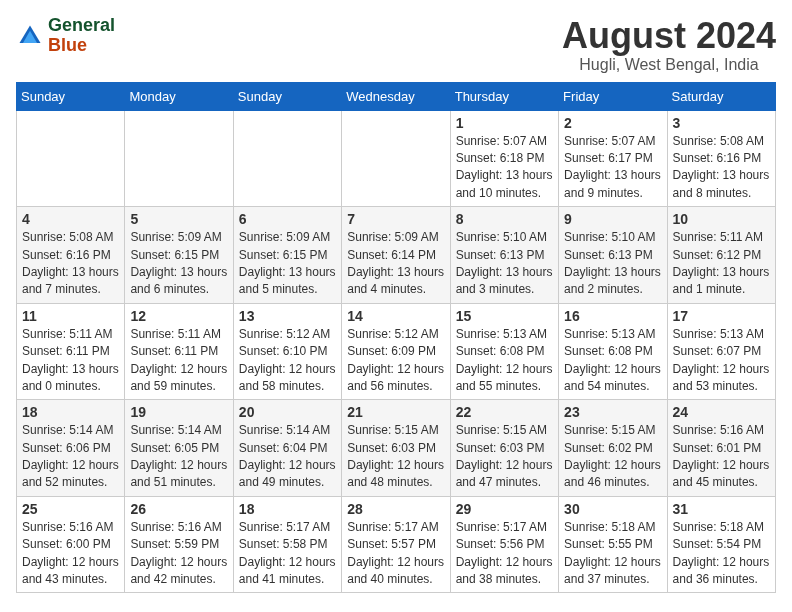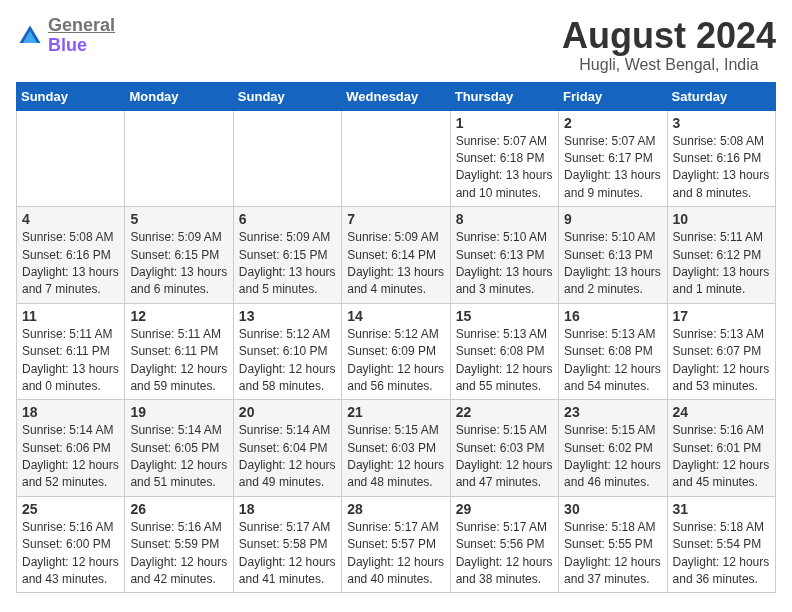--- a/index.html
+++ b/index.html
@@ -19,22 +19,22 @@
     .logo {
       display: flex;
       align-items: center;
       gap: 4px;
     }
     .logo-text {
       font-size: 18px;
       font-weight: bold;
       line-height: 1.1;
     }
-    .logo-general { color: #737373; text-decoration: underline; }
-    .logo-blue { color: #8b5cf6; }
+    .logo-general { color: #14532d; }
+    .logo-blue { color: #c2410c; }
     .logo-icon {
       width: 28px;
       height: 28px;
     }
     .title-block {
       text-align: center;
     }
     .month-year {
       font-size: 36px;
       font-weight: bold;
@@ -51,21 +51,21 @@
       font-size: 11px;
     }
     thead tr {
       background-color: #1565c0;
       color: #fff;
     }
     thead th {
       padding: 6px 4px;
       text-align: left;
       font-size: 13px;
-      font-weight: bold;
+      font-weight: normal;
       border: 1px solid #1565c0;
     }
     tbody td {
       vertical-align: top;
       border: 1px solid #ccc;
       padding: 4px 5px;
       width: calc(100% / 7);
       min-height: 80px;
       background: #fff;
     }

